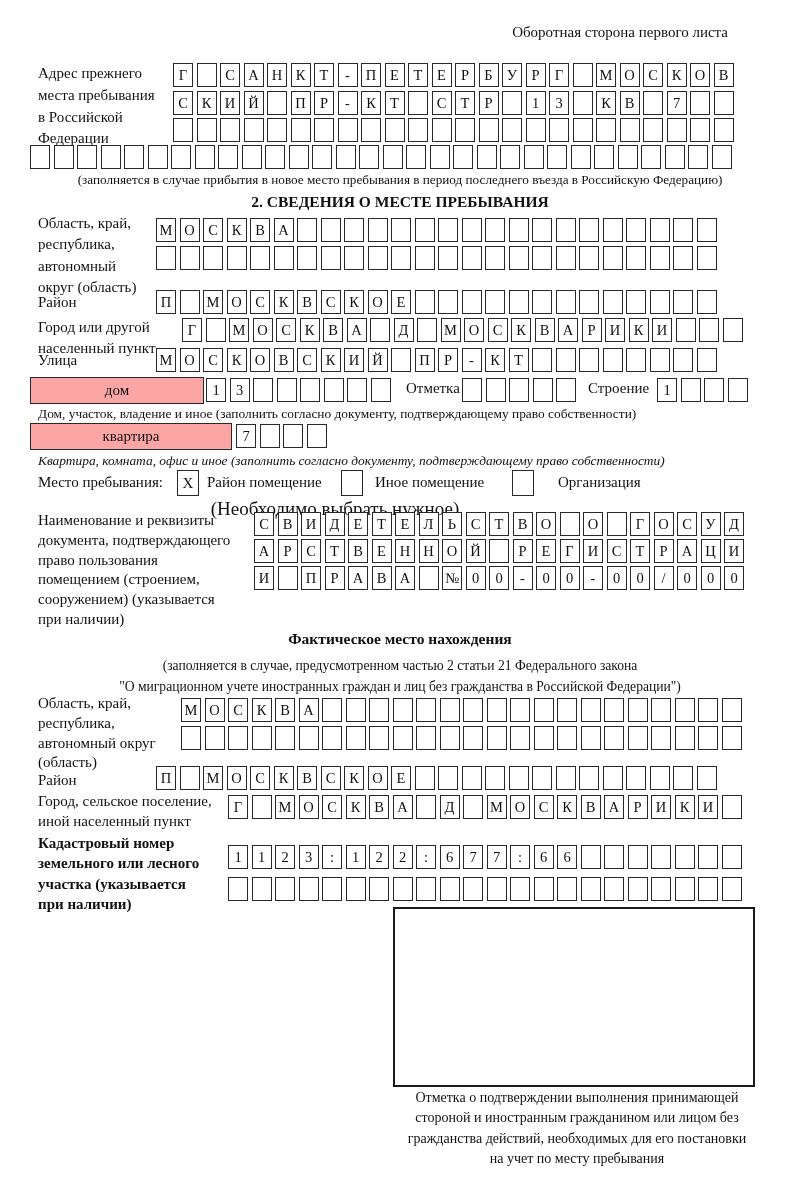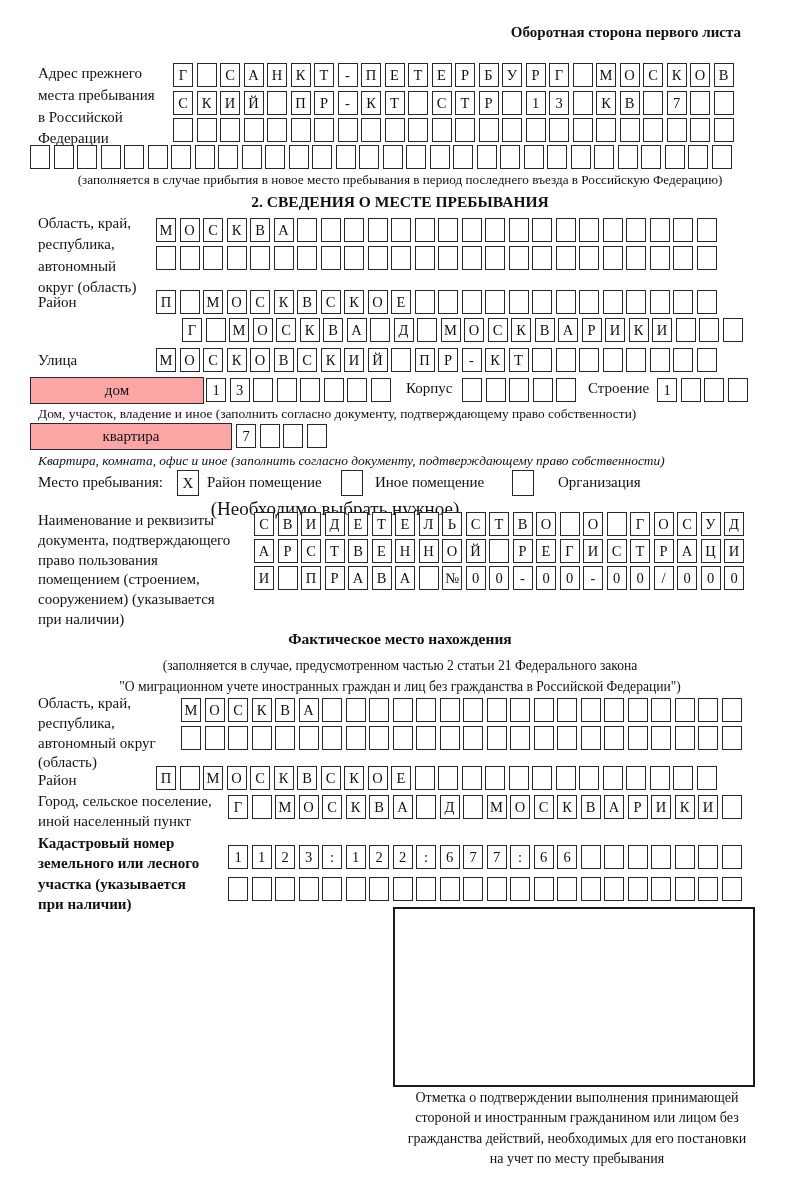--- a/index.html
+++ b/index.html
@@ -28,21 +28,21 @@
     display:flex;align-items:center;justify-content:center;font-size:15px;
   }
   .inline-label{position:absolute;font-size:15px;white-space:nowrap;}
   .stamp{position:absolute;border:2px solid #1a1a1a;background:#fff;}
 </style>
 </head>
 <body>
 
 <div id="page">
 
-  <div class="abs" style="top:24px;right:59px;font-size:15px;font-weight:bold;">Оборотная сторона первого листа</div>
+  <div class="abs" style="top:24px;right:72px;font-size:15px;">Оборотная сторона первого листа</div>
 
   <div class="label" style="left:38px;top:63px;width:150px;line-height:1.45;">Адрес прежнего
 места пребывания
 в Российской
 Федерации</div>
   <div class="cellrow" style="left:173px;top:63px;">
       <span class="cell">Г</span>
       <span class="cell"></span>
       <span class="cell">С</span>
       <span class="cell">А</span>
@@ -233,20 +233,22 @@
       <span class="cell"></span>
       <span class="cell"></span>
       <span class="cell"></span>
       <span class="cell"></span>
       <span class="cell"></span>
       <span class="cell"></span>
       <span class="cell"></span>
       <span class="cell"></span>
     </div>
 
+  <div class="label" style="left:38px;top:317px;width:145px;line-height:1.4;">Город или другой
+населенный пункт</div>
   <div class="cellrow" style="left:182px;top:318px;">
       <span class="cell">Г</span>
       <span class="cell"></span>
       <span class="cell">М</span>
       <span class="cell">О</span>
       <span class="cell">С</span>
       <span class="cell">К</span>
       <span class="cell">В</span>
       <span class="cell">А</span>
       <span class="cell"></span>
@@ -299,21 +301,21 @@
   <div class="cellrow" style="left:206px;top:378px;">
       <span class="cell">1</span>
       <span class="cell">3</span>
       <span class="cell"></span>
       <span class="cell"></span>
       <span class="cell"></span>
       <span class="cell"></span>
       <span class="cell"></span>
       <span class="cell"></span>
     </div>
-  <div class="inline-label" style="left:406px;top:380px;">Корпус</div>
+  <div class="inline-label" style="left:406px;top:380px;">Отметка</div>
   <div class="cellrow" style="left:462px;top:378px;">
       <span class="cell"></span>
       <span class="cell"></span>
       <span class="cell"></span>
       <span class="cell"></span>
       <span class="cell"></span>
     </div>
   <div class="inline-label" style="left:588px;top:380px;">Строение</div>
   <div class="cellrow" style="left:657px;top:378px;">
       <span class="cell">1</span>

